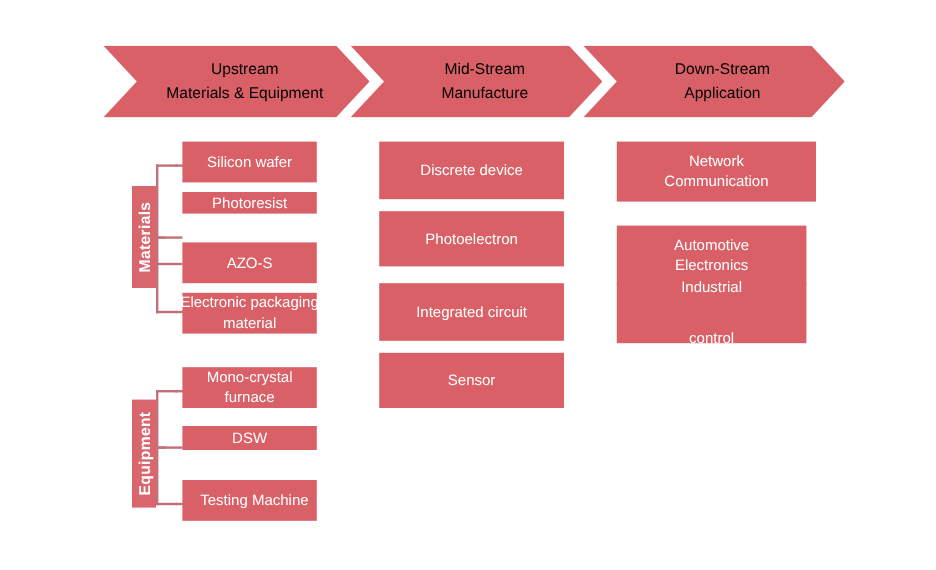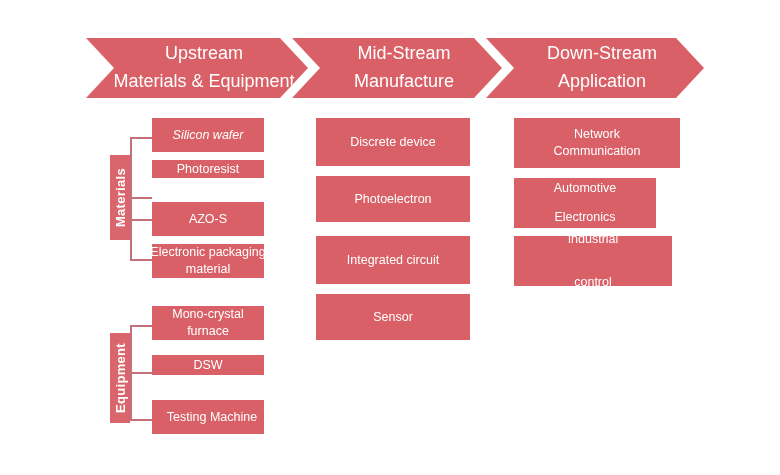--- a/index.html
+++ b/index.html
@@ -18,22 +18,22 @@
   #canvas {
     position: absolute;
     left: 0; top: 0;
     width: 780px;
     height: 475px;
   }
 
   
   .banner {
     position: absolute;
-    color: #ffffff;
-    font-size: 18px;
+    color: #000000;
+    font-size: 13px;
     line-height: 1.55;
     text-align: center;
     display: flex;
     flex-direction: column;
     align-items: center;
     justify-content: center;
     background: #d96066;
     box-sizing: border-box;
   }
   .banner .ln { display: block; white-space: nowrap; }
@@ -139,21 +139,21 @@
 
   <div class="brk" style="left:130px; top:137px; width:18px; height:124px;"></div>
 
   <div class="stem" style="left:128px; top:197px; width:10px;"></div>
 
   <div class="tick" style="left:130px; top:197px; width:22px;"></div>
   <div class="tick" style="left:130px; top:219px; width:22px;"></div>
   <div class="tick" style="left:146px; top:137px; width:12px;"></div>
   <div class="tick" style="left:146px; top:259px; width:12px;"></div>
 
-  <div class="nbox" style="left:152px; top:118px; width:112px; height:34px;font-style:italic;">
+  <div class="nbox" style="left:152px; top:118px; width:112px; height:34px;">
     <span class="ln">Silicon wafer</span>
   </div>
   <div class="nbox" style="left:152px; top:160px; width:112px; height:18px;">
     <span class="ln">Photoresist</span>
   </div>
   <div class="nbox" style="left:152px; top:202px; width:112px; height:34px;">
     <span class="ln">AZO-S</span>
   </div>
   <div class="nbox" style="left:152px; top:244px; width:112px; height:34px;">
     <span class="ln">Electronic packaging</span>
@@ -191,21 +191,21 @@
     <span class="ln">Integrated circuit</span>
   </div>
   <div class="nbox" style="left:316px; top:294px; width:154px; height:46px;">
     <span class="ln">Sensor</span>
   </div>
 
   <div class="nbox" style="left:514px; top:118px; width:166px; height:50px;">
     <span class="ln">Network</span>
     <span class="ln">Communication</span>
   </div>
-  <div class="nbox" style="left:514px; top:178px; width:142px; height:50px;justify-content:space-between;">
+  <div class="nbox" style="left:514px; top:188px; width:158px; height:50px;">
     <span class="ln">Automotive</span>
     <span class="ln">Electronics</span>
   </div>
   <div class="nbox" style="left:514px; top:236px; width:158px; height:50px;gap:26px;">
     <span class="ln">Industrial</span>
     <span class="ln">control</span>
   </div>
 
 </div>
 

